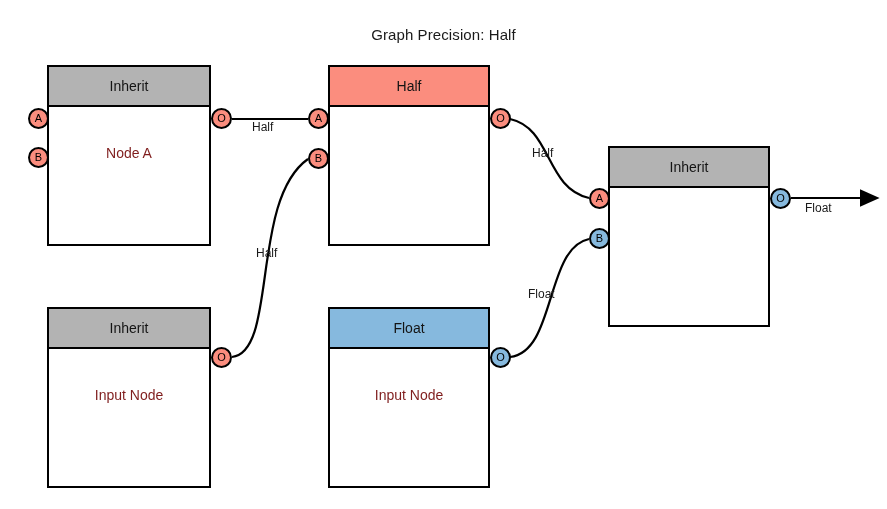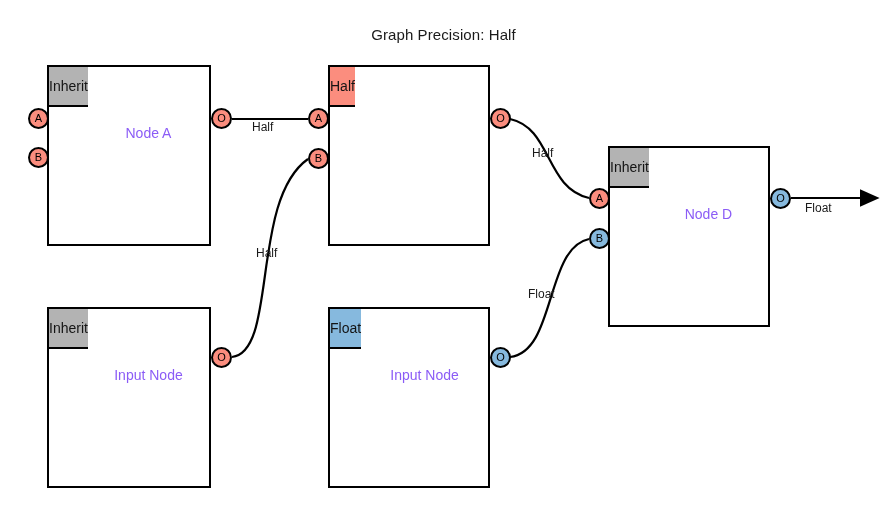--- a/index.html
+++ b/index.html
@@ -43,41 +43,42 @@
     stroke: #000000;
     stroke-width: 2.2;
   }
   
   .node {
     position: absolute;
     box-sizing: border-box;
     border: 2.5px solid #000000;
     background: #ffffff;
     display: flex;
+    flex-direction: column;
   }
   .node-header {
     box-sizing: border-box;
     height: 40px;
     border-bottom: 2.5px solid #000000;
     display: flex;
     align-items: center;
     justify-content: center;
     font-size: 14px;
     color: #141414;
   }
   .hdr-inherit { background: #b3b3b3; }
   .hdr-half    { background: #fb8d7e; }
   .hdr-float   { background: #86b9de; }
   .node-body {
     flex: 1;
     display: flex;
     align-items: center;
     justify-content: center;
     font-size: 14px;
-    color: #8b5cf6;
+    color: #7f1d1d;
     padding-bottom: 45px;
   }
   
   .port {
     position: absolute;
     width: 21px;
     height: 21px;
     border-radius: 50%;
     border: 2.2px solid #000000;
     box-sizing: border-box;
@@ -142,21 +143,20 @@
 
   <div class="node" style="left:328px; top:65px; width:162px; height:181px;">
     <div class="node-header hdr-half">Half</div>
   </div>
   <div class="port port-half" style="left:308px; top:108px;">A</div>
   <div class="port port-half" style="left:308px; top:148px;">B</div>
   <div class="port port-half" style="left:490px; top:108px;">O</div>
 
   <div class="node" style="left:608px; top:146px; width:162px; height:181px;">
     <div class="node-header hdr-inherit">Inherit</div>
-    <div class="node-body">Node D</div>
   </div>
   <div class="port port-half" style="left:589px; top:188px;">A</div>
   <div class="port port-float" style="left:589px; top:228px;">B</div>
   <div class="port port-float" style="left:770px; top:188px;">O</div>
 
   <div class="node" style="left:47px; top:307px; width:164px; height:181px;">
     <div class="node-header hdr-inherit">Inherit</div>
     <div class="node-body">Input Node</div>
   </div>
   <div class="port port-half" style="left:211px; top:347px;">O</div>

